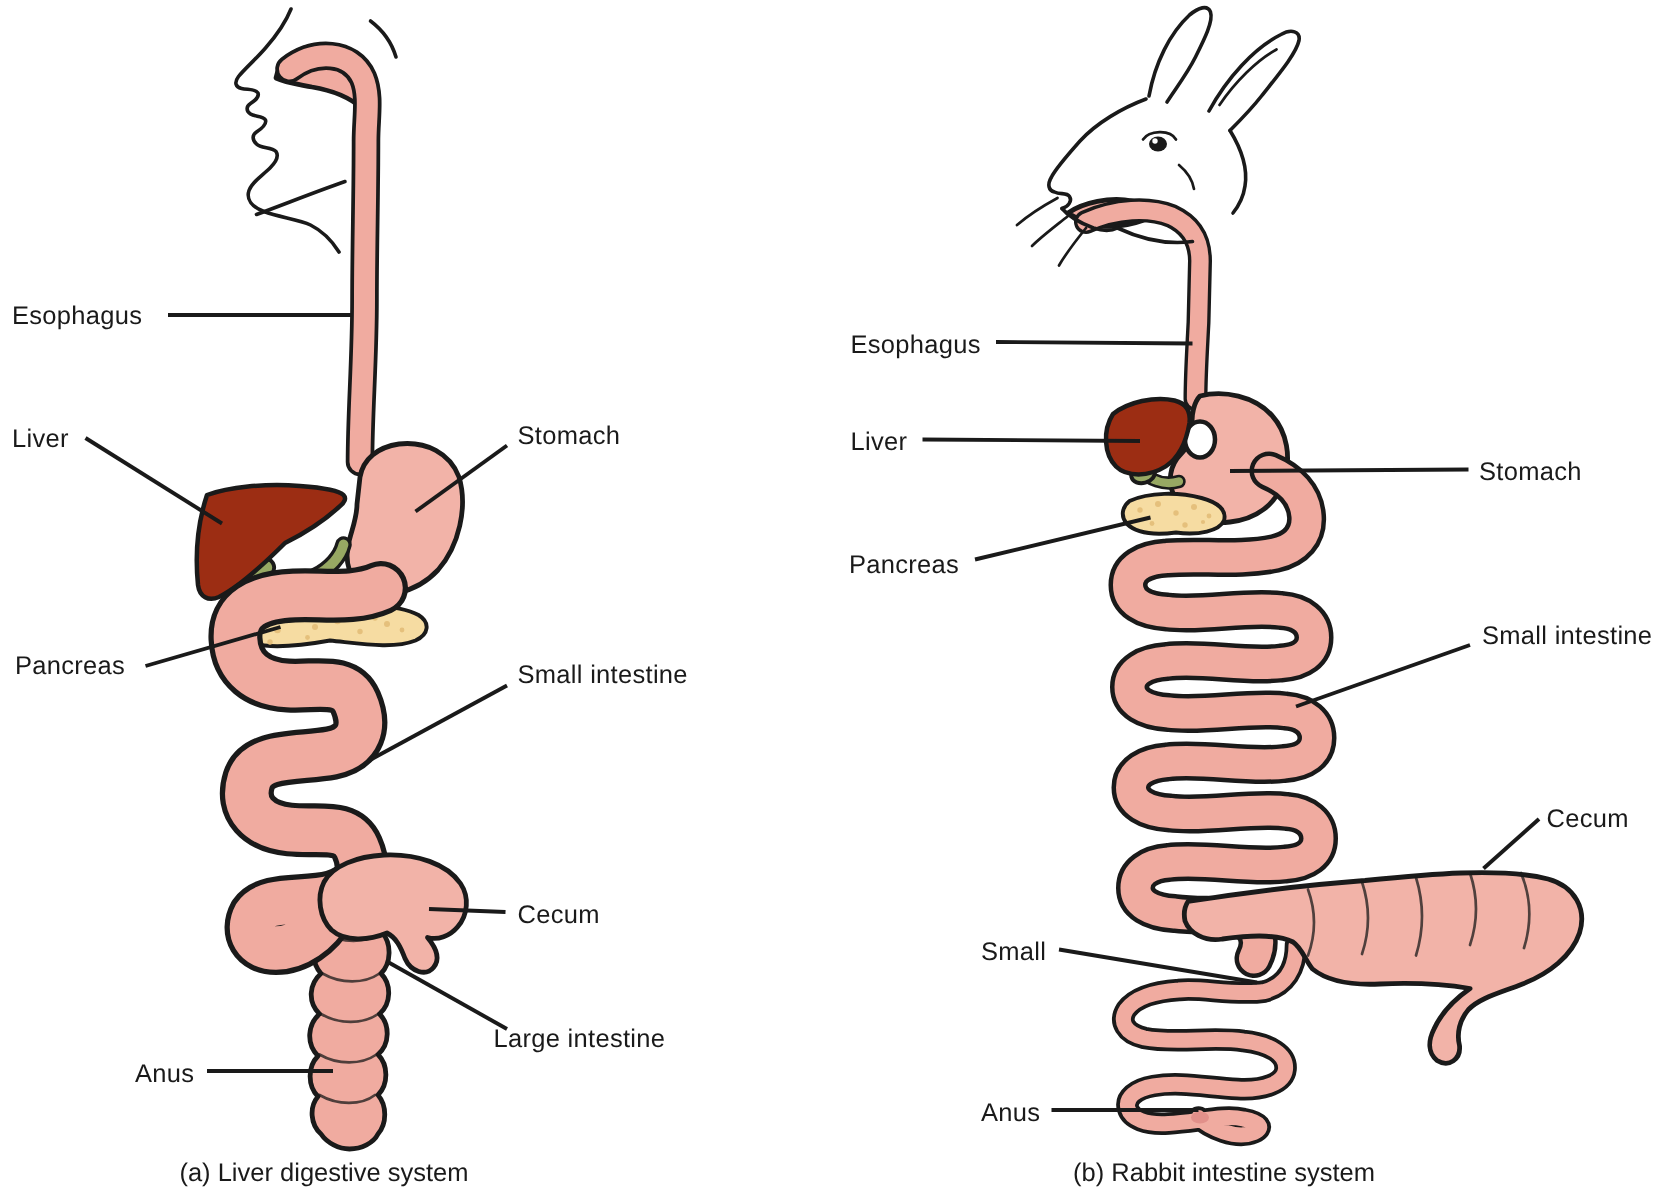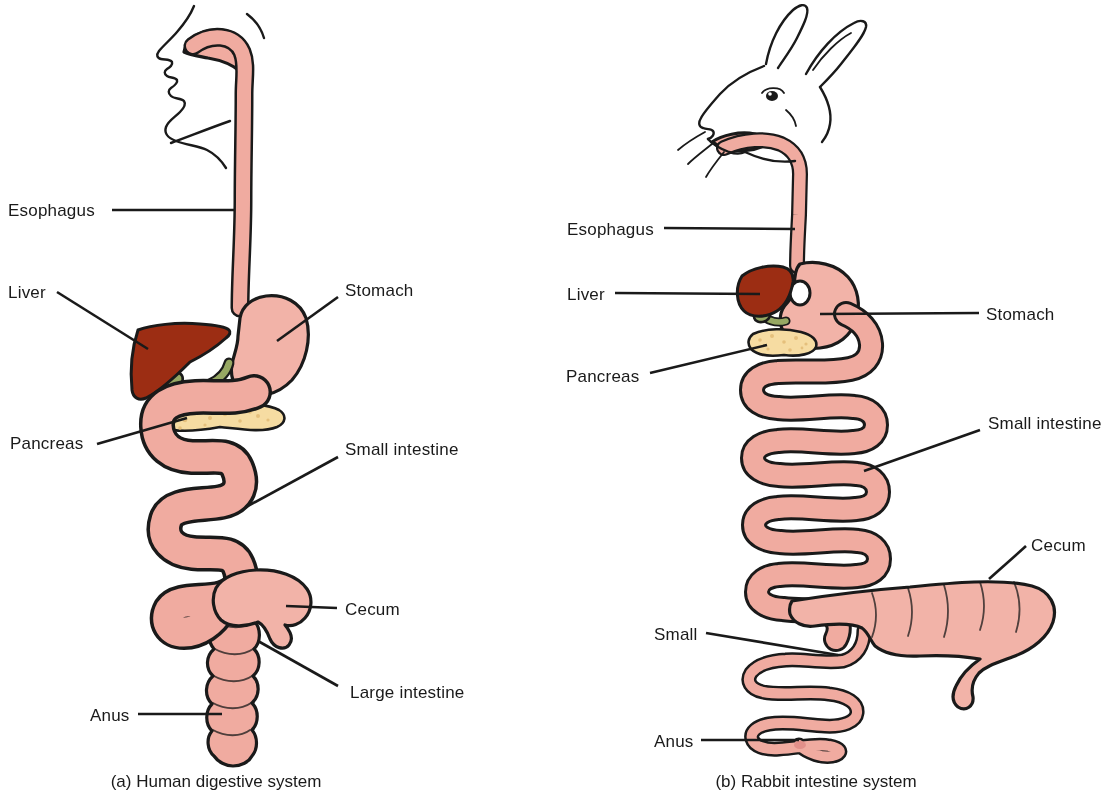--- a/index.html
+++ b/index.html
@@ -219,27 +219,27 @@
       <line class="leader" x1="701" y1="740" x2="799" y2="740"></line>
     </g>
   </svg>
 
   <div class="lbl" style="left:8px;top:201px">Esophagus</div>
   <div class="lbl" style="left:8px;top:283px">Liver</div>
   <div class="lbl" style="left:345px;top:281px">Stomach</div>
   <div class="lbl" style="left:10px;top:434px">Pancreas</div>
   <div class="lbl" style="left:345px;top:440px">Small intestine</div>
   <div class="lbl" style="left:345px;top:600px">Cecum</div>
-  <div class="lbl" style="left:350px;top:683px">Large intestine</div>
+  <div class="lbl" style="left:329px;top:683px">Large intestine</div>
   <div class="lbl" style="left:90px;top:706px">Anus</div>
 
   <div class="lbl" style="left:567px;top:220px">Esophagus</div>
   <div class="lbl" style="left:567px;top:285px">Liver</div>
   <div class="lbl" style="left:986px;top:305px">Stomach</div>
   <div class="lbl" style="left:566px;top:367px">Pancreas</div>
   <div class="lbl" style="left:988px;top:414px">Small intestine</div>
   <div class="lbl" style="left:1031px;top:536px">Cecum</div>
   <div class="lbl" style="left:654px;top:625px">Small</div>
   <div class="lbl" style="left:654px;top:732px">Anus</div>
 
-  <div class="caption" style="left:86px;top:772px;width:260px">(a) Human digestive system</div>
+  <div class="caption" style="left:86px;top:772px;width:260px">(a) Liver digestive system</div>
   <div class="caption" style="left:691px;top:772px;width:250px">(b) Rabbit intestine system</div>
 </div>
 
 </body></html>

